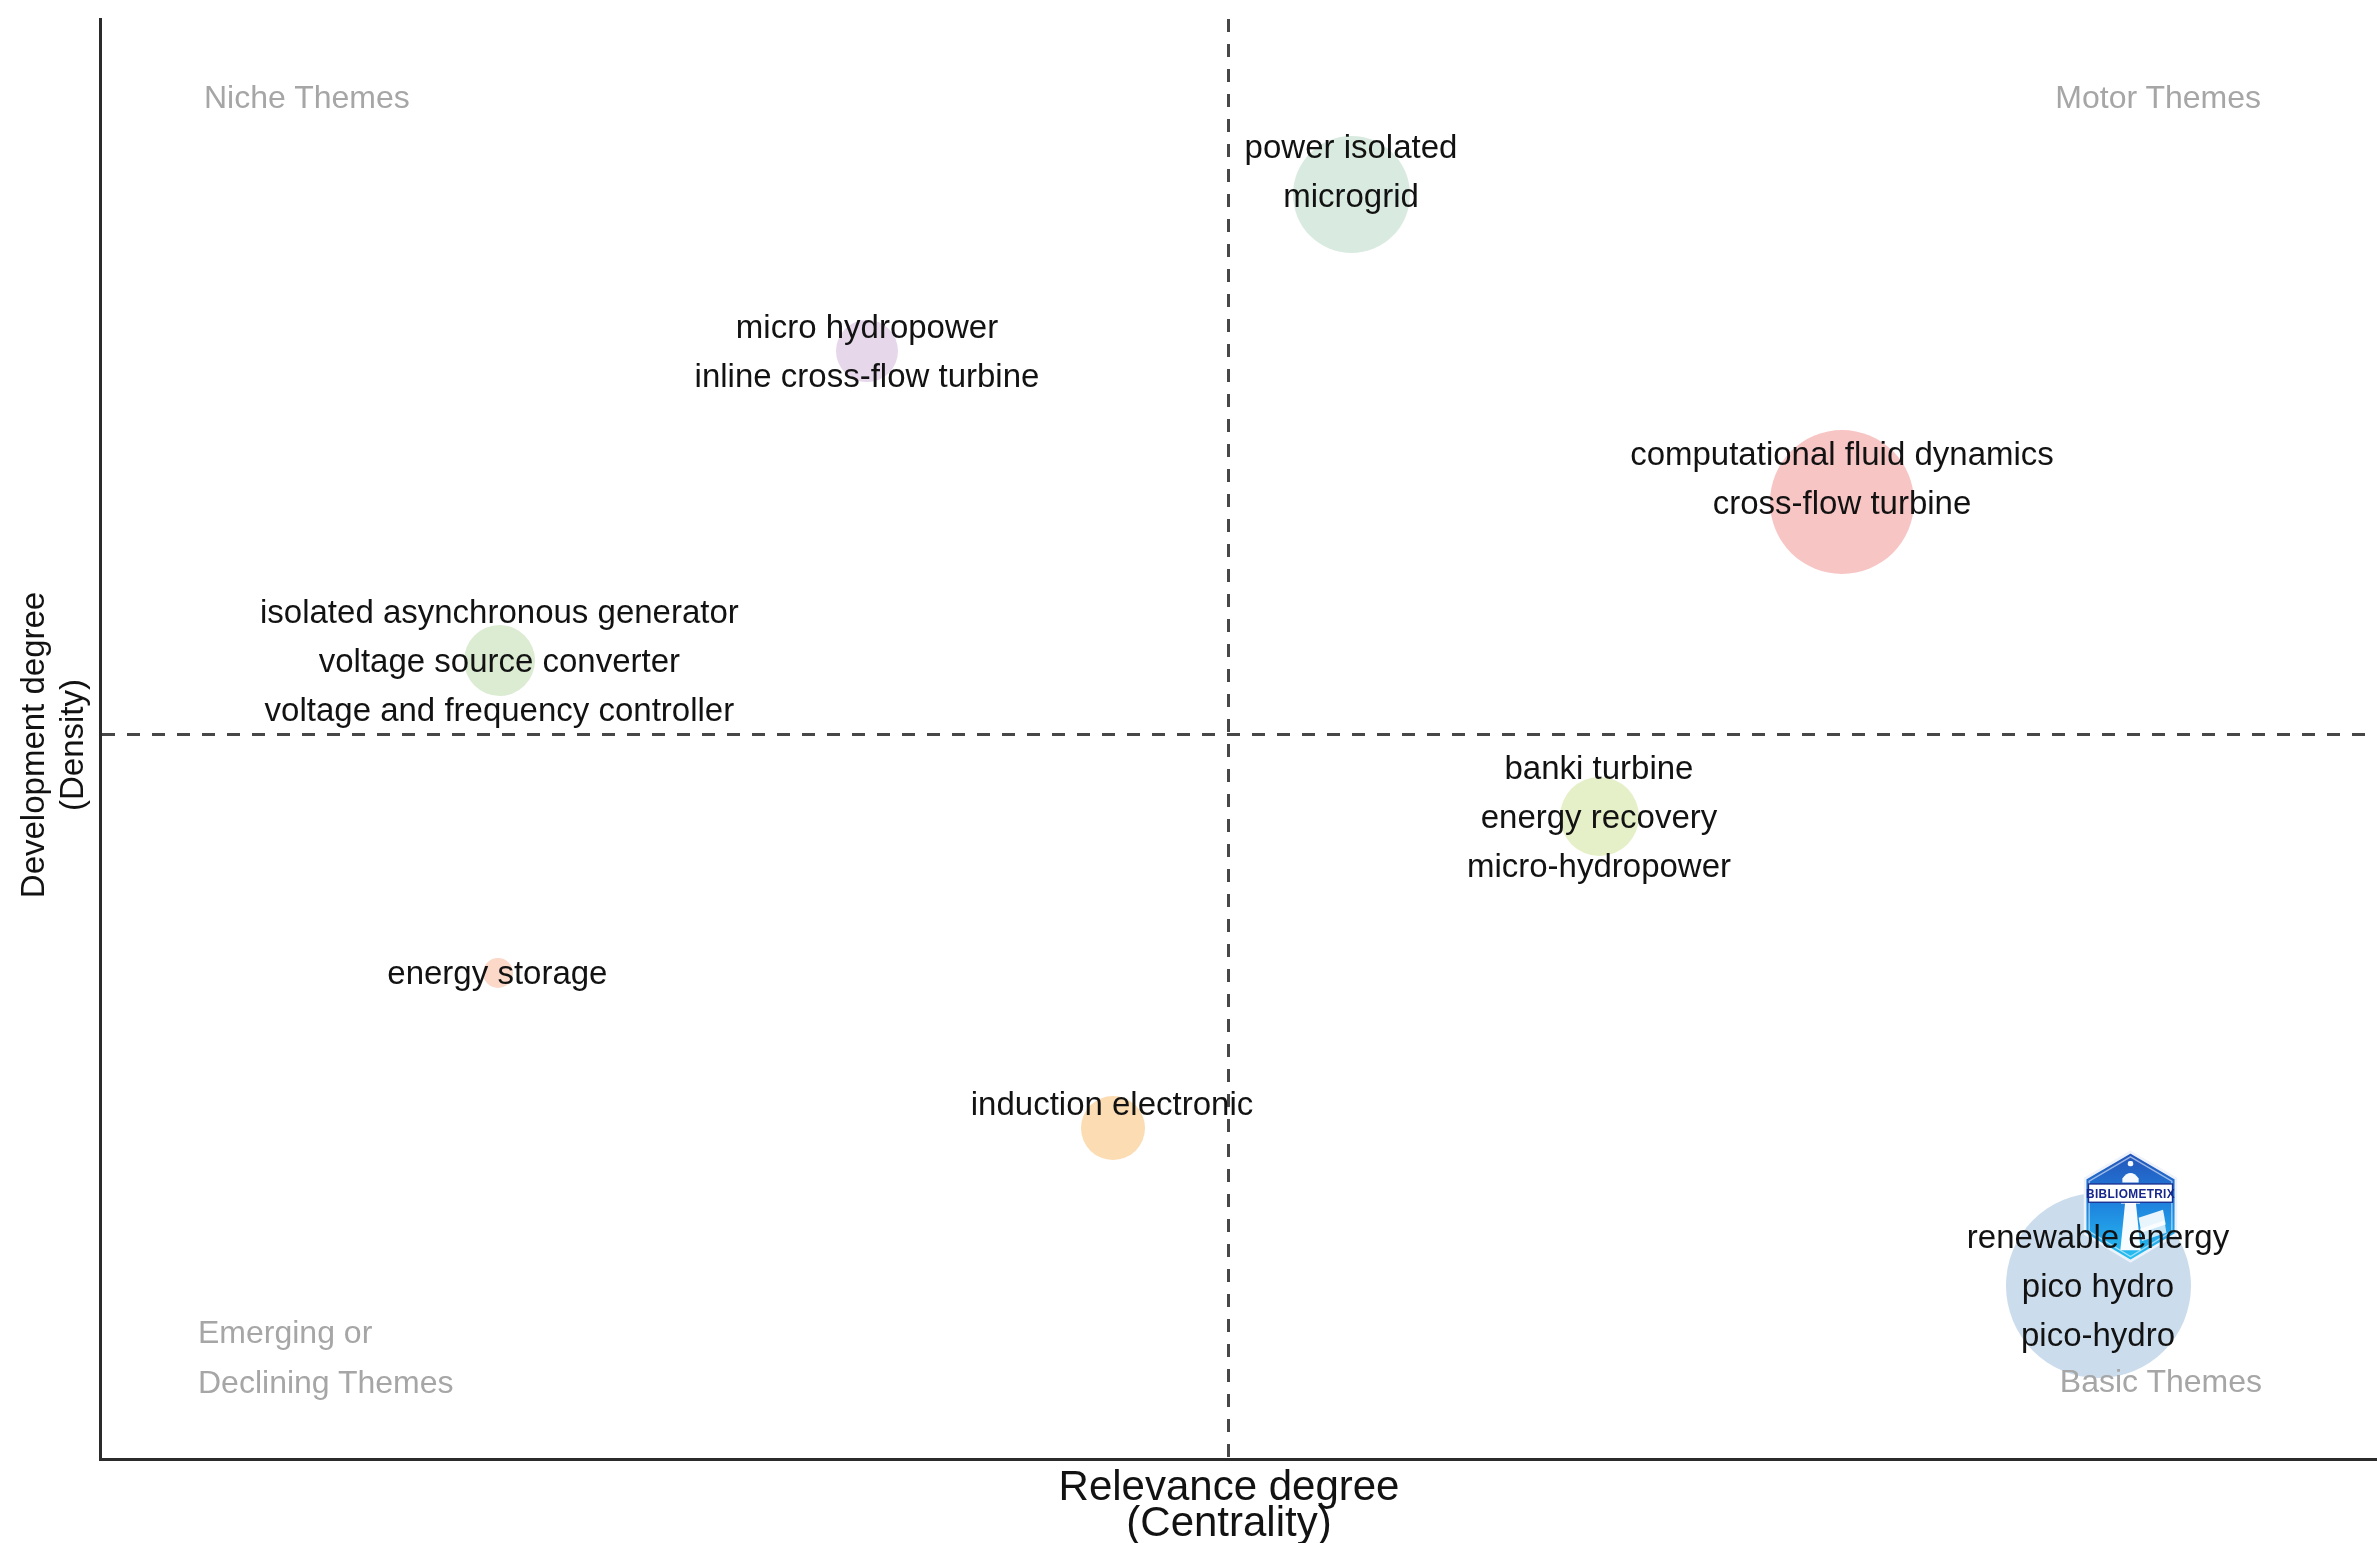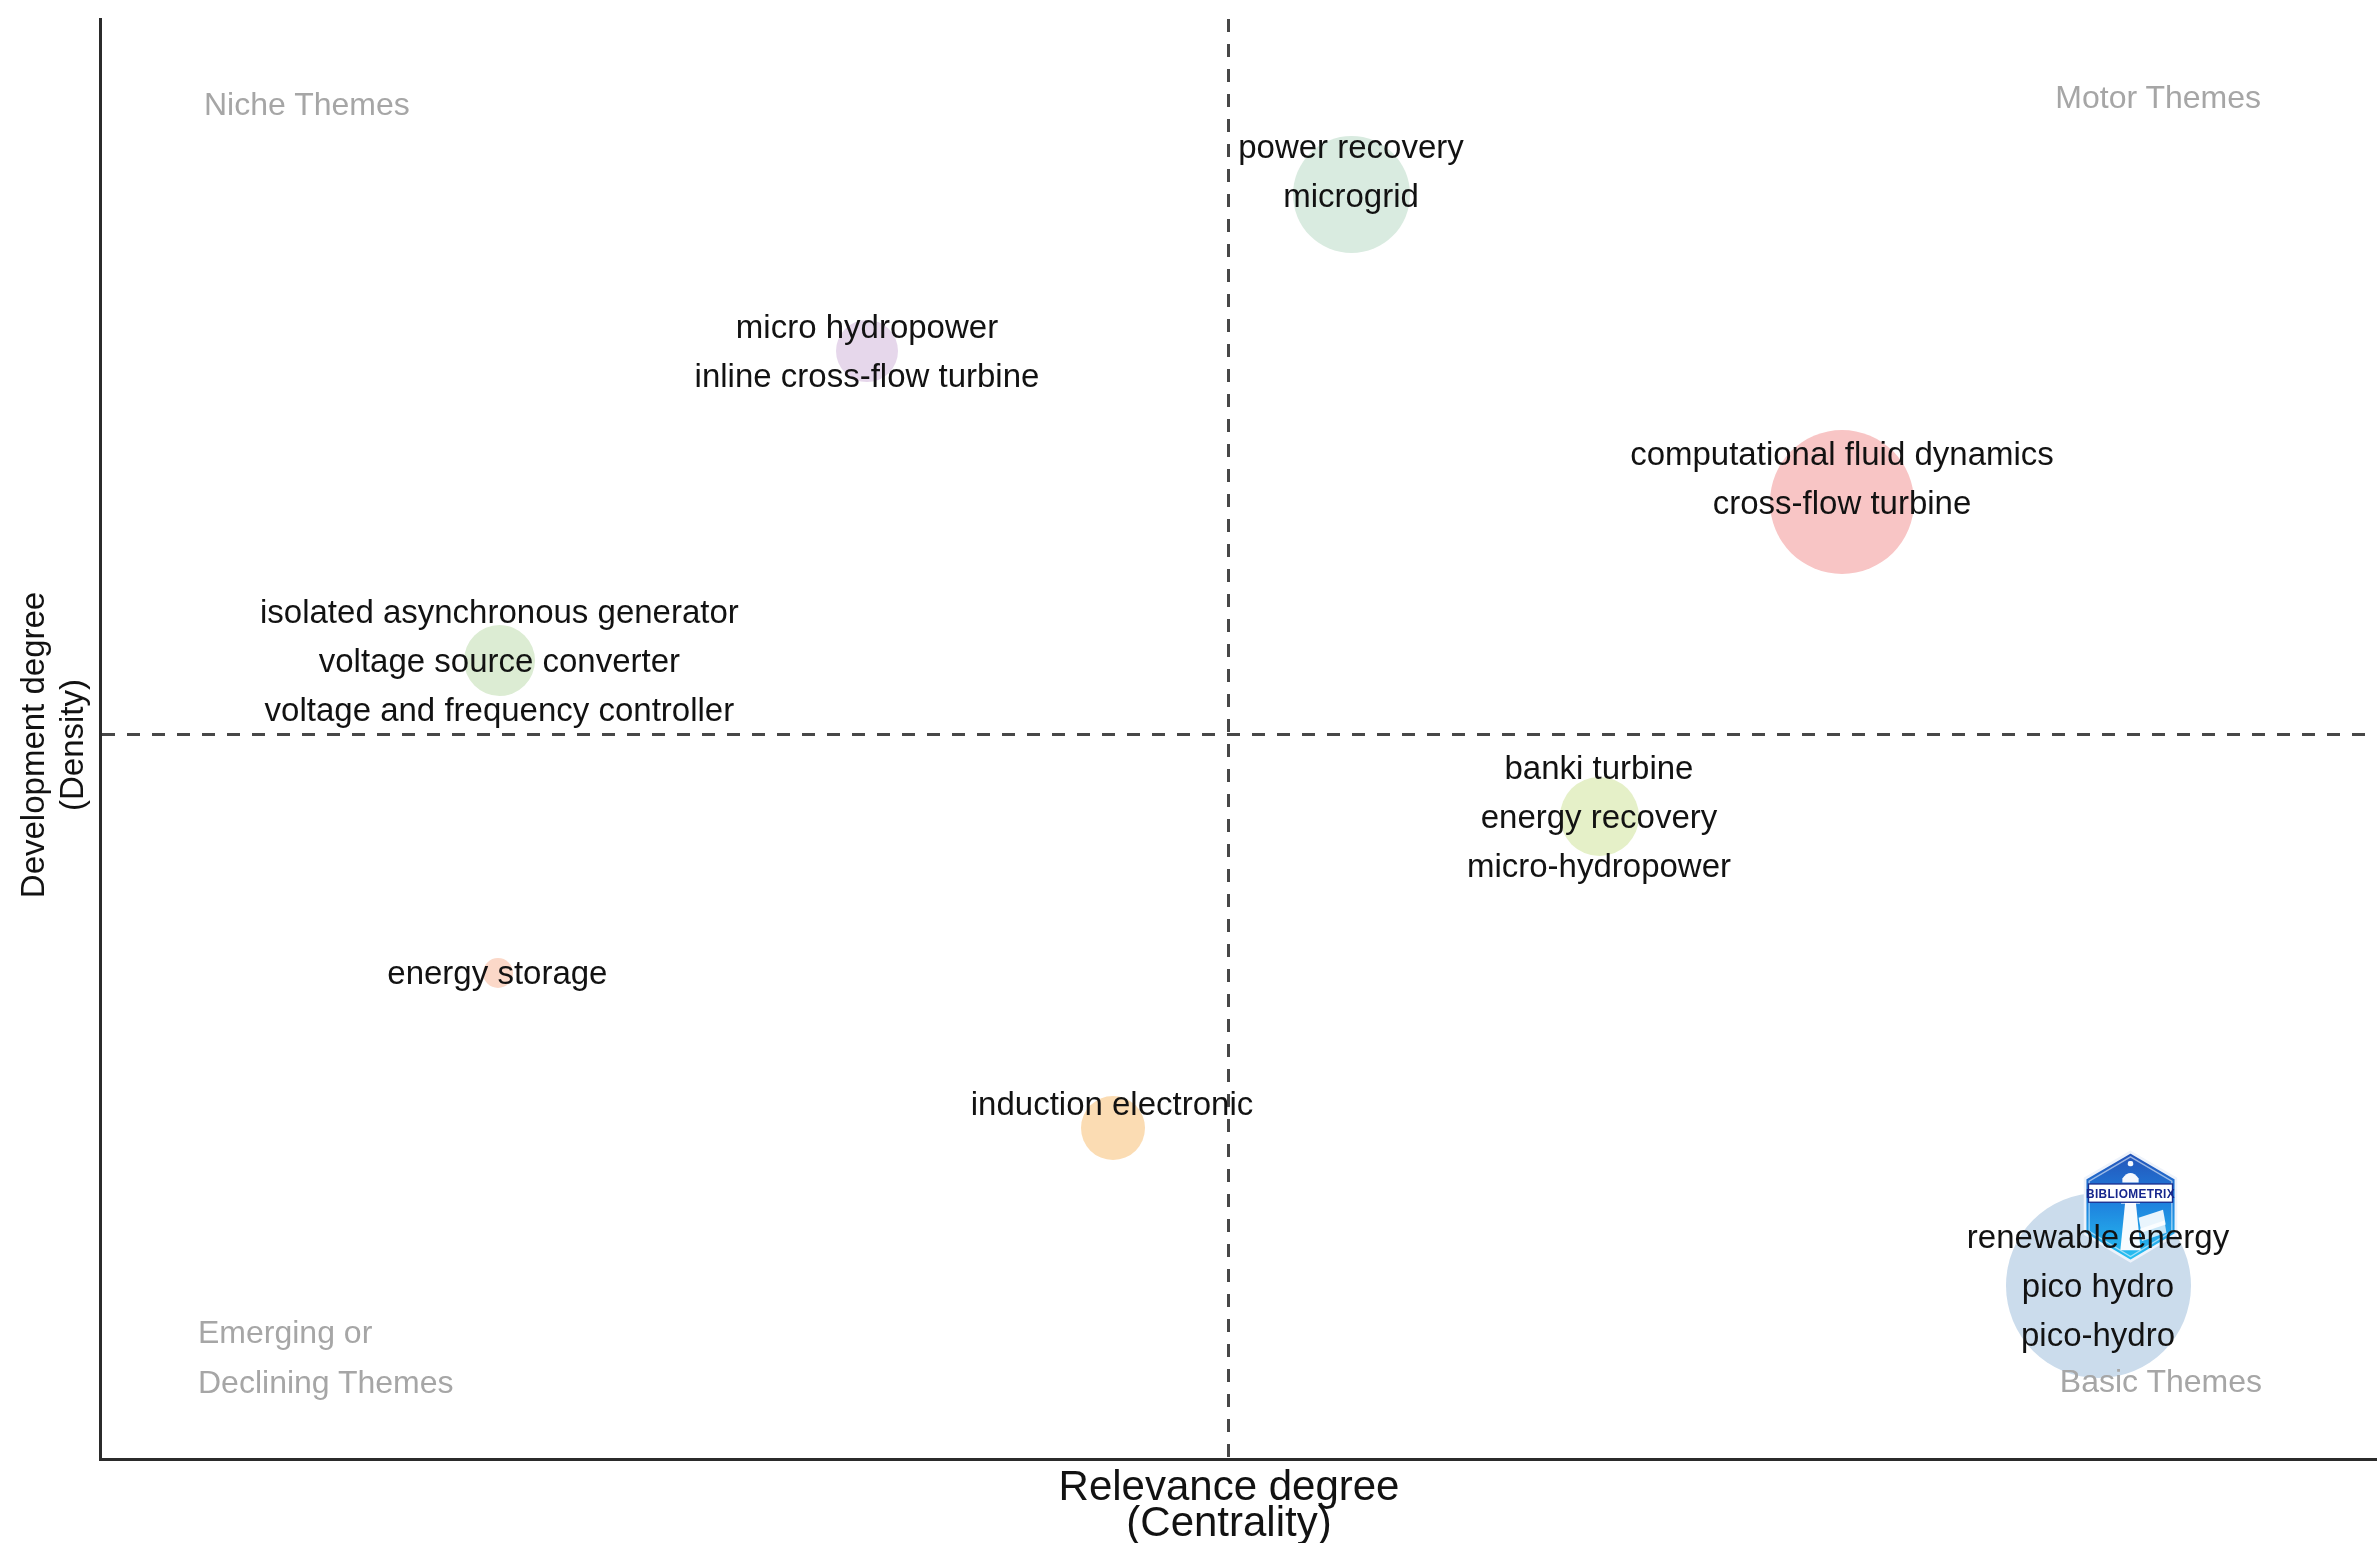--- a/index.html
+++ b/index.html
@@ -21,21 +21,21 @@
   }
   #h-divider{
     position:absolute;left:102px;top:733px;width:2267px;height:2.7px;
     background:repeating-linear-gradient(to right,#474747 0 13px,transparent 13px 25px);
   }
   
   .quad-label{
     position:absolute;color:#a6a6a6;font-size:32px;line-height:50px;
     white-space:nowrap;z-index:4;
   }
-  #quad-top-left{left:204px;top:79px;}
+  #quad-top-left{left:204px;top:72px;}
   #quad-top-right{right:116px;top:72px;text-align:right;}
   #quad-bottom-left{left:198px;top:1307px;}
   #quad-bottom-right{right:115px;top:1356px;text-align:right;}
   
   #bubble-layer .bubble{
     position:absolute;border-radius:50%;
     z-index:1;
   }
   #label-layer .bubble-label{
     position:absolute;z-index:5;text-align:center;
@@ -106,21 +106,21 @@
       <polygon points="88,100 124,88 128,110 92,122"></polygon>
       <polygon points="90,116 126,104 129,122 93,134" fill-opacity="0.75"></polygon>
     </g>
 
     <rect x="14" y="50" width="124" height="27" fill="#ffffff" stroke="#1a2f8f" stroke-width="2"></rect>
     <text x="76" y="70" text-anchor="middle" font-family="Liberation Sans, DejaVu Sans, sans-serif" font-size="17.5" font-weight="bold" letter-spacing="0.5" fill="#16268c">BIBLIOMETRIX</text>
   </svg>
 
   <div id="label-layer">
       <div class="bubble-label" style="left: 876px; width: 950px; top: 122px;">
-        <div>power recovery</div>
+        <div>power isolated</div>
         <div>microgrid</div>
       </div>
       <div class="bubble-label" style="left: 392px; width: 950px; top: 302px;">
         <div>micro hydropower</div>
         <div>inline cross-flow turbine</div>
       </div>
       <div class="bubble-label" style="left: 1367px; width: 950px; top: 429px;">
         <div>computational fluid dynamics</div>
         <div>cross-flow turbine</div>
       </div>

